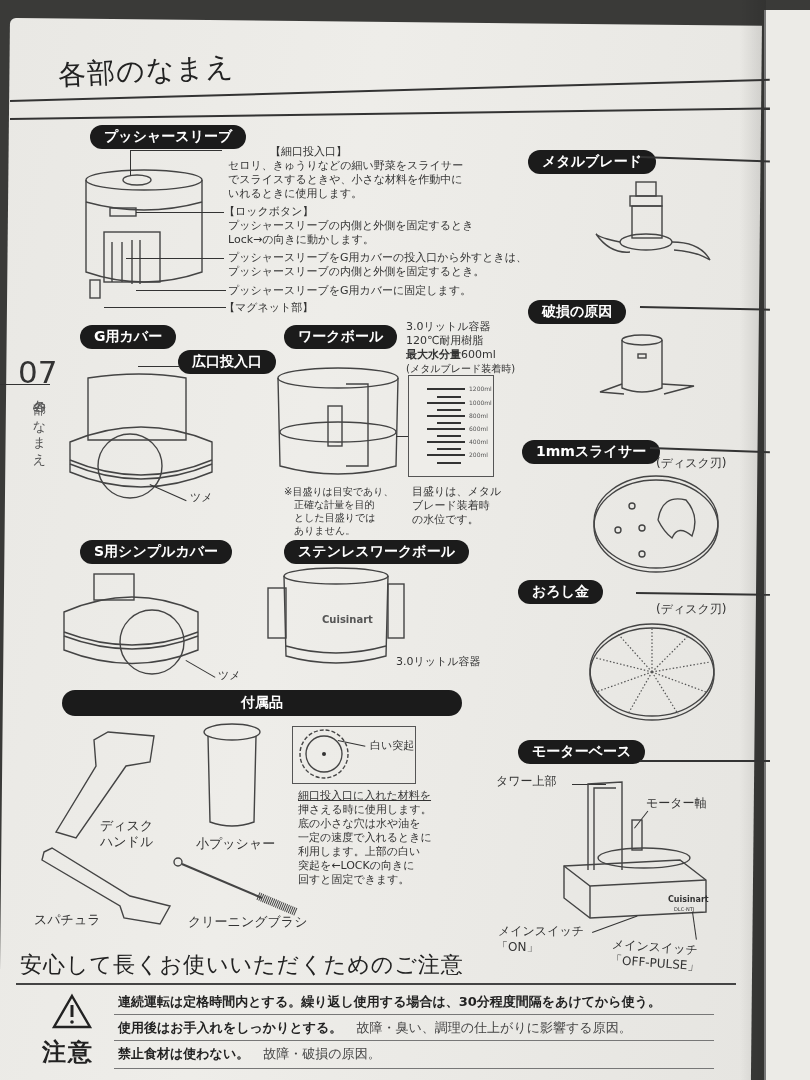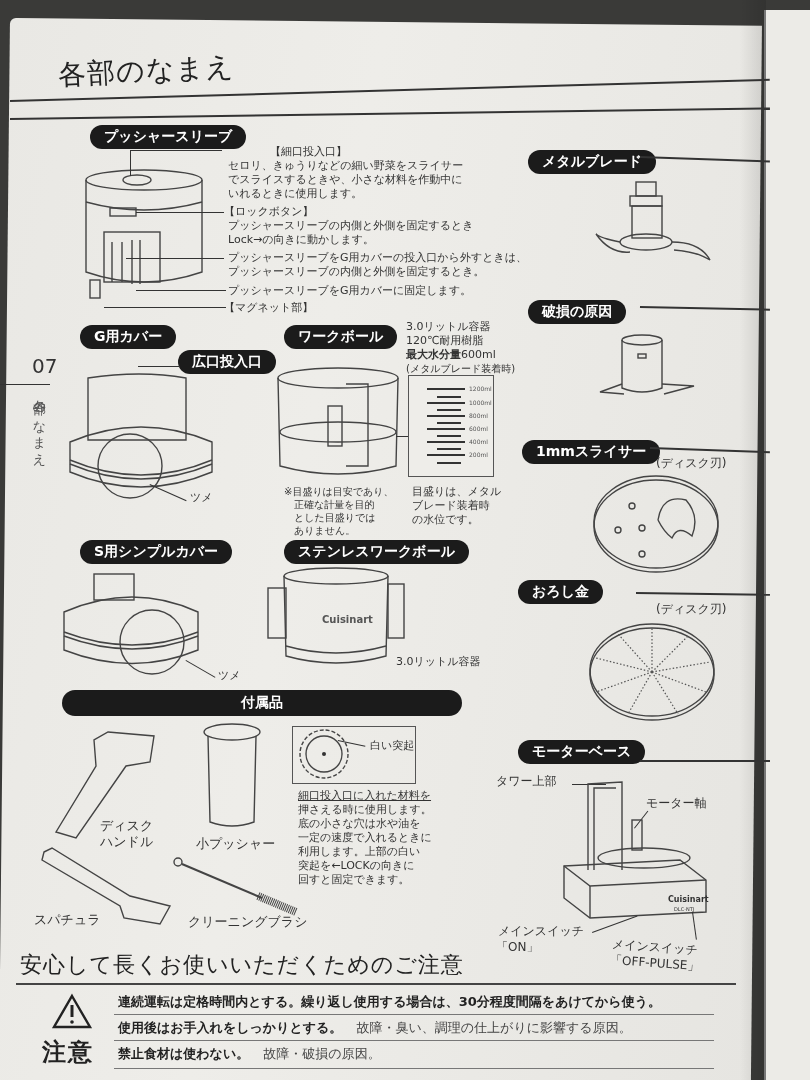--- a/index.html
+++ b/index.html
@@ -27,21 +27,21 @@
   .pill {
     position:absolute; background:#1b1b1b; color:#fff;
     font-size:14px; font-weight:bold; padding:3px 14px; border-radius:12px; white-space:nowrap;
   }
   .label { position:absolute; font-size:11px; line-height:15px; color:#333; white-space:nowrap; }
   .label.sm { font-size:10px; line-height:13px; }
   .label.bold { font-weight:bold; }
   .leader { position:absolute; height:1px; background:#333; }
   .vleader { position:absolute; width:1px; background:#333; }
 
-  .pageno { position:absolute; left:18px; top:354px; font-size:20px; color:#333;margin-left:14px; }
+  .pageno { position:absolute; left:18px; top:354px; font-size:31px; color:#333; }
   .pageno-rule { position:absolute; left:0; top:384px; width:50px; height:1px; background:#333; }
   .side-title { position:absolute; left:30px; top:390px; font-size:13px; color:#555; writing-mode:vertical-rl; letter-spacing:2px; }
 
   svg { position:absolute; overflow:visible; }
   .ill { fill:none; stroke:#444; stroke-width:1.4; }
 
   .caution-title { position:absolute; left:20px; top:950px; font-size:22px; color:#222; letter-spacing:1px; }
   .caution-rule { position:absolute; left:16px; top:983px; width:720px; height:2px; background:#444; }
   .caution-row { position:absolute; left:118px; font-size:13px; color:#222; white-space:nowrap; }
   .caution-row b { font-weight:bold; }

